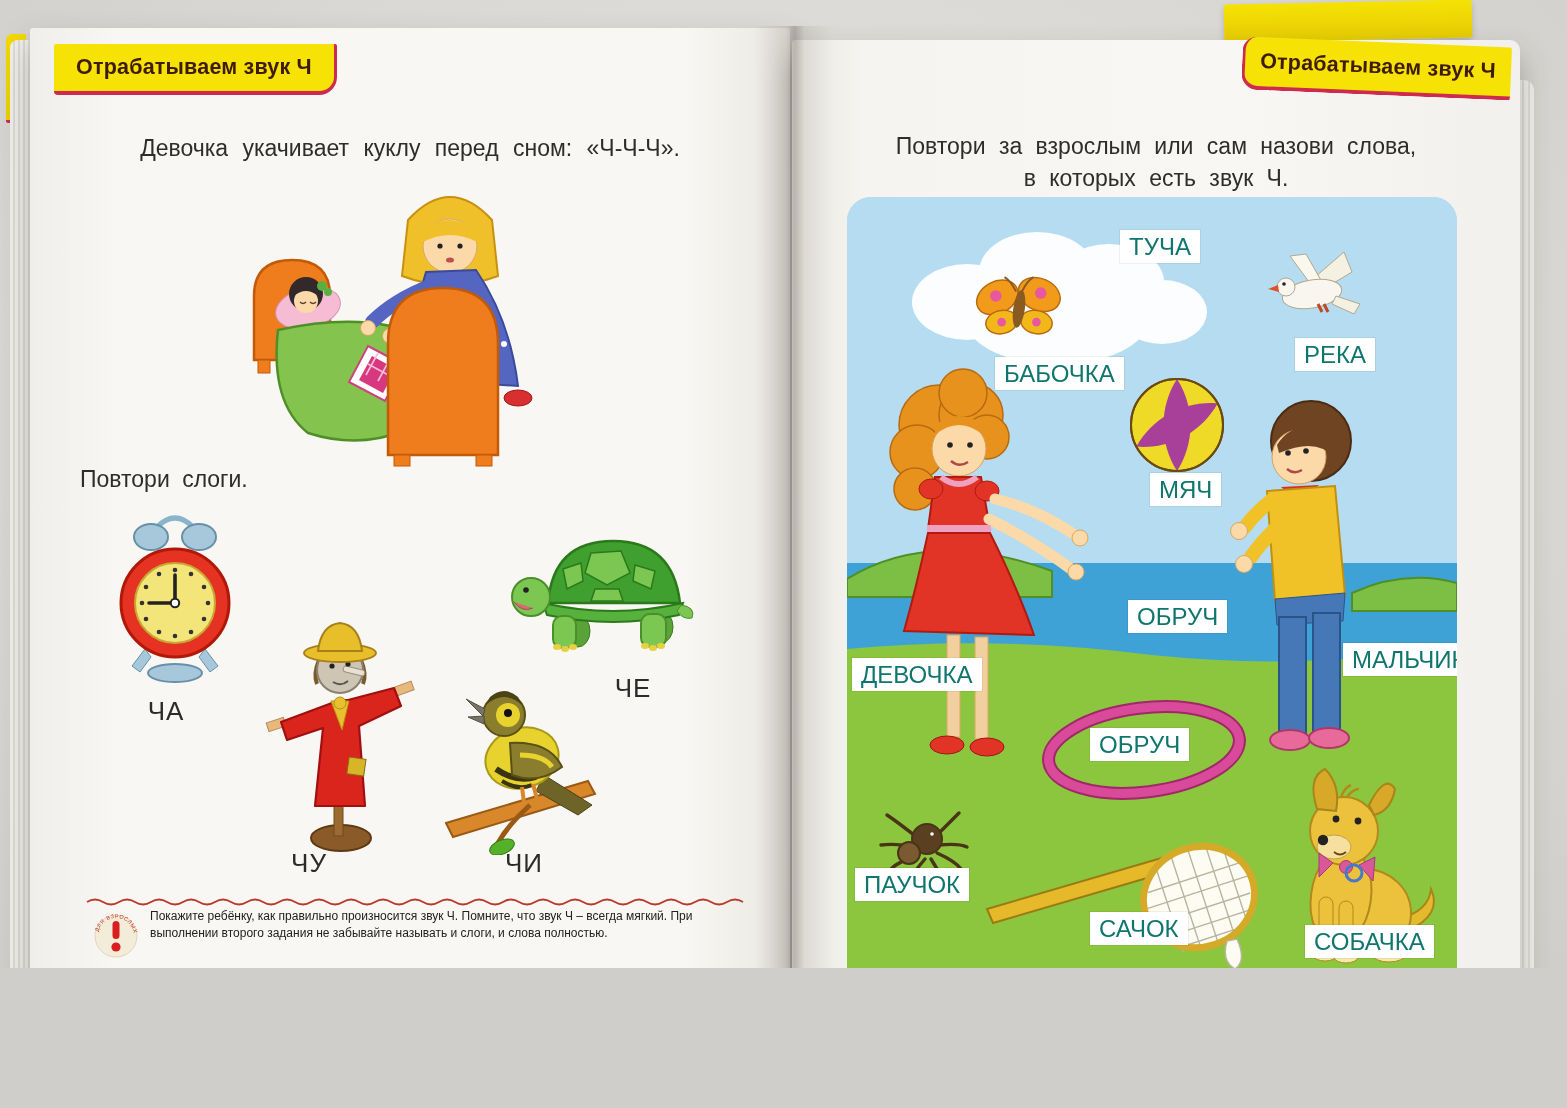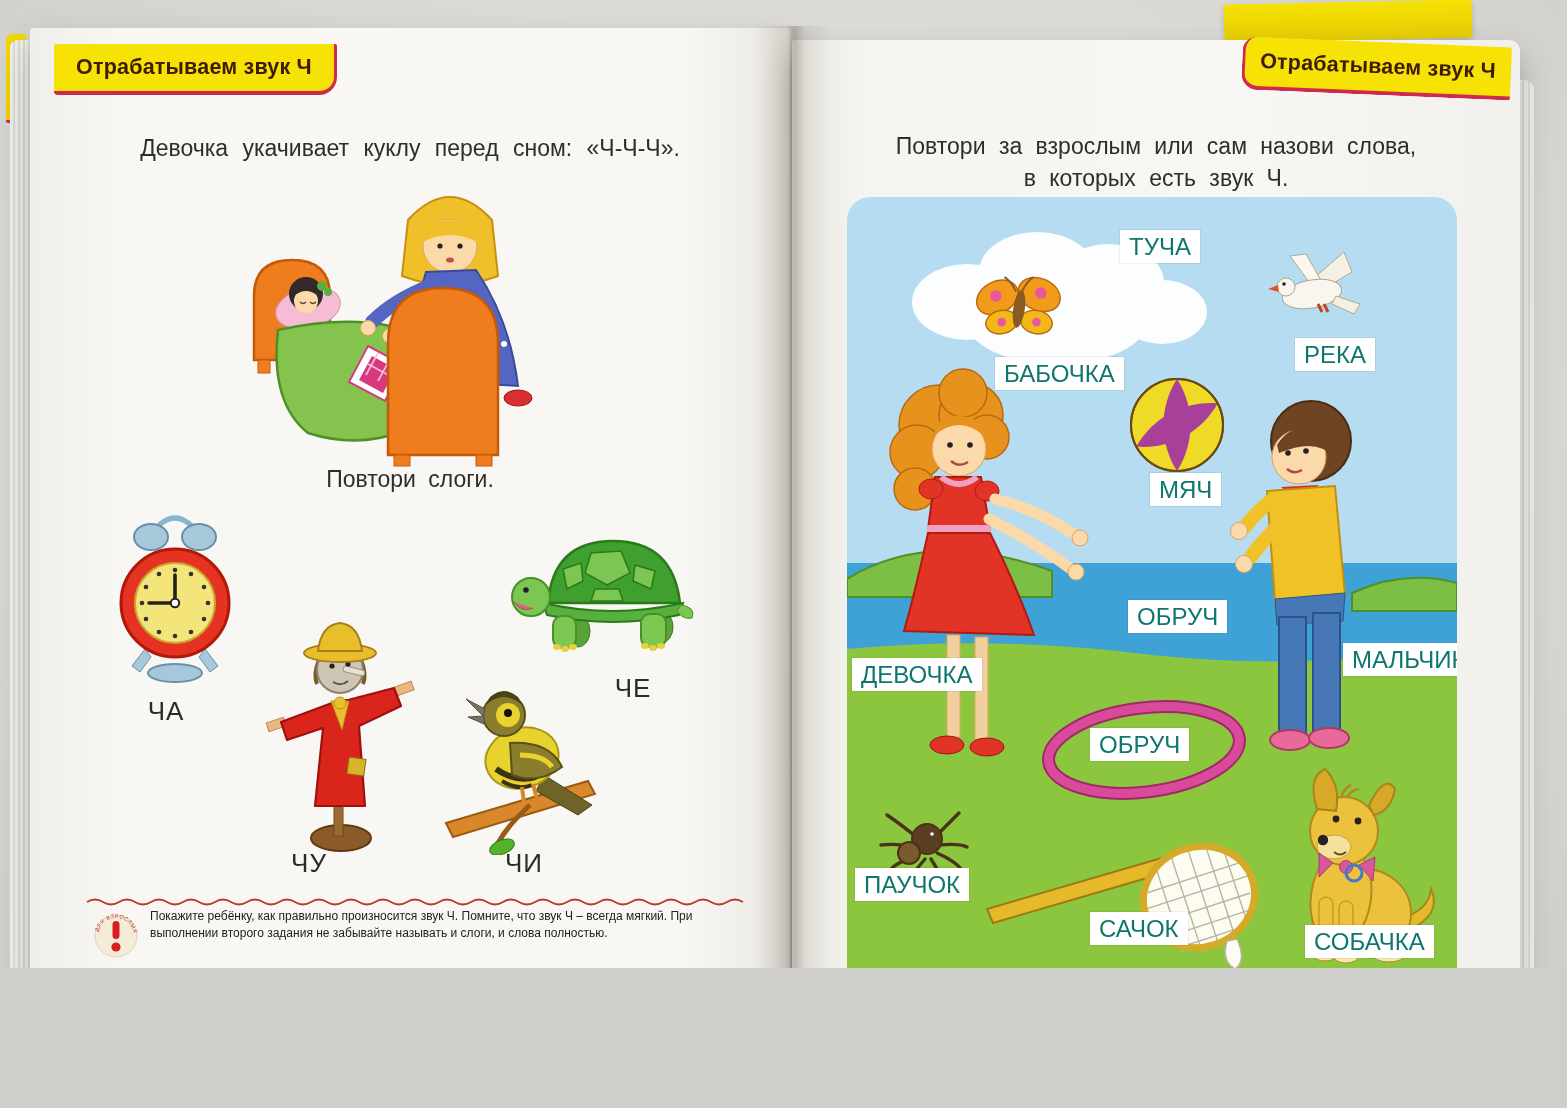--- a/index.html
+++ b/index.html
@@ -36,21 +36,21 @@
   .banner{position:absolute;background:#f6e204;display:flex;align-items:center;justify-content:center;
     font-weight:bold;font-size:21.5px;color:#3e1b03;letter-spacing:.2px;}
   .banner-left{left:24px;top:16px;width:280px;height:47px;
     border-bottom:4px solid #ce2a4f;border-right:3px solid #ce2a4f;border-radius:2px 2px 18px 4px;}
   .banner-right{left:450px;top:2px;width:266px;height:49px;transform:rotate(2.4deg);
     border-bottom:4px solid #ce2a4f;border-left:3px solid #ce2a4f;border-radius:14px 2px 2px 16px;}
 
   
   .intro{position:absolute;text-align:center;font-size:23px;color:#2e2d2b;word-spacing:8px;line-height:1.4;}
   .intro-left{left:50px;top:104px;width:660px;}
-  .task-title{position:absolute;left:50px;top:438px;width:660px;text-align:center;font-size:23px;color:#2e2d2b;word-spacing:6px;}
+  .task-title{position:absolute;left:50px;top:438px;width:660px;font-size:23px;color:#2e2d2b;word-spacing:6px;}
   .intro-right{left:46px;top:62px;width:636px;word-spacing:7px;margin-top:28px;}
   .syl{position:absolute;width:72px;text-align:center;font-size:26px;color:#2b2b2b;letter-spacing:1px;}
   .pnum{position:absolute;left:0;width:100%;text-align:center;font-size:20px;color:#3c3c3a;}
   .note-text{position:absolute;left:120px;top:880px;width:606px;font-size:12px;line-height:1.42;color:#232220;}
   .art{position:absolute;}
 
   
   .scene{position:absolute;left:55px;top:157px;width:610px;height:813px;border-radius:24px;overflow:hidden;background:#b5dcf0;}
   .chip{position:absolute;background:#ffffff;padding:2px 9px;font-size:24px;color:#0f766e;line-height:1.22;
     box-shadow:0 0 0 1px rgba(0,0,0,.05);white-space:nowrap;}

